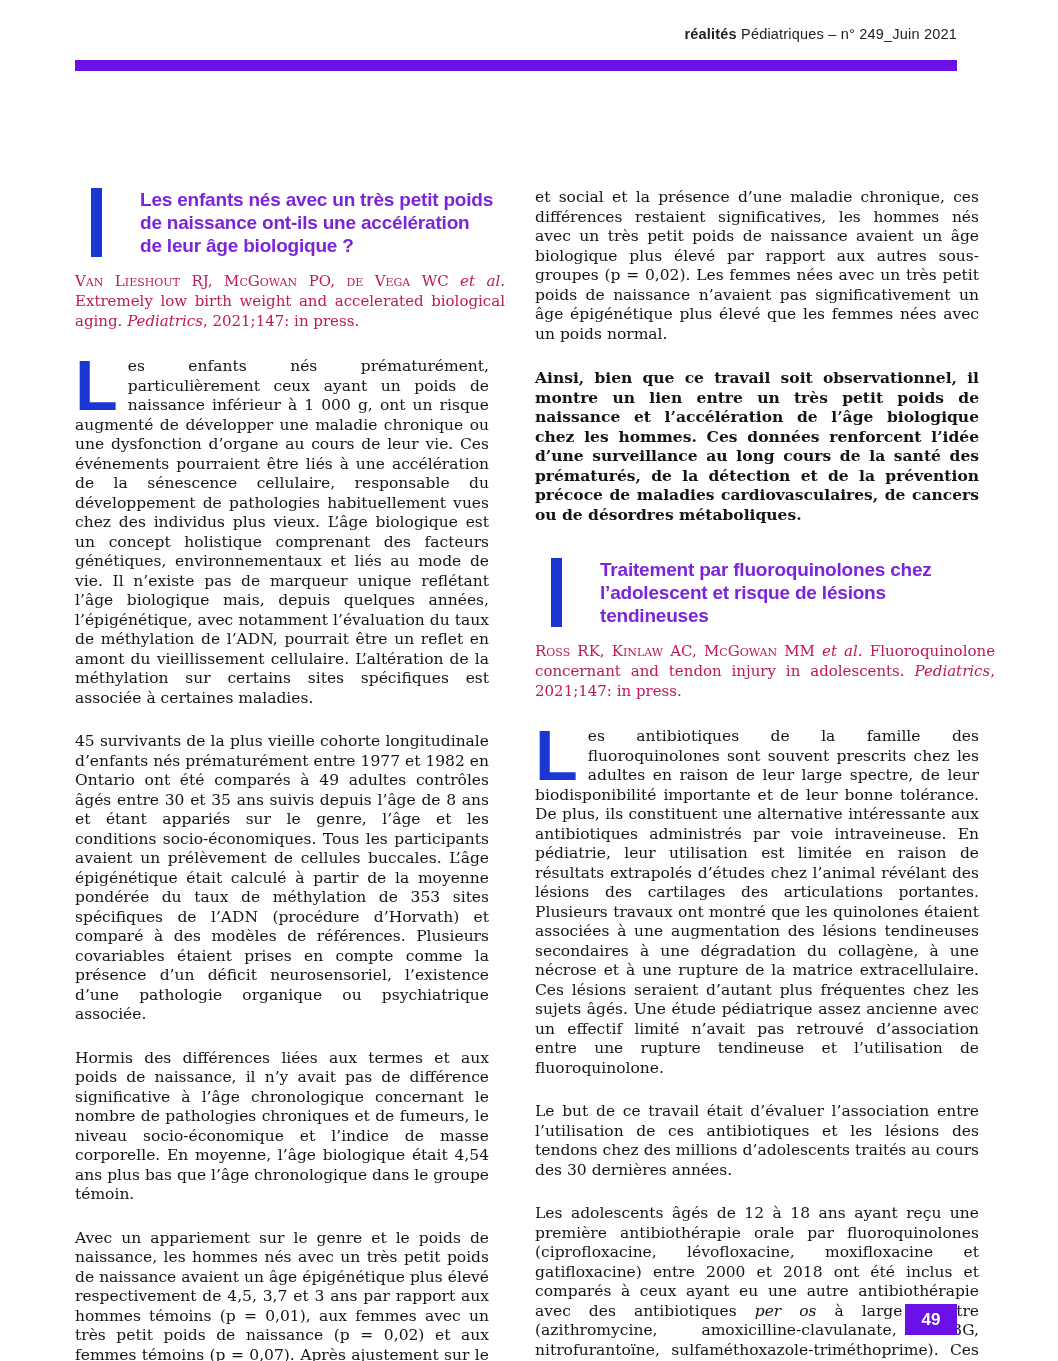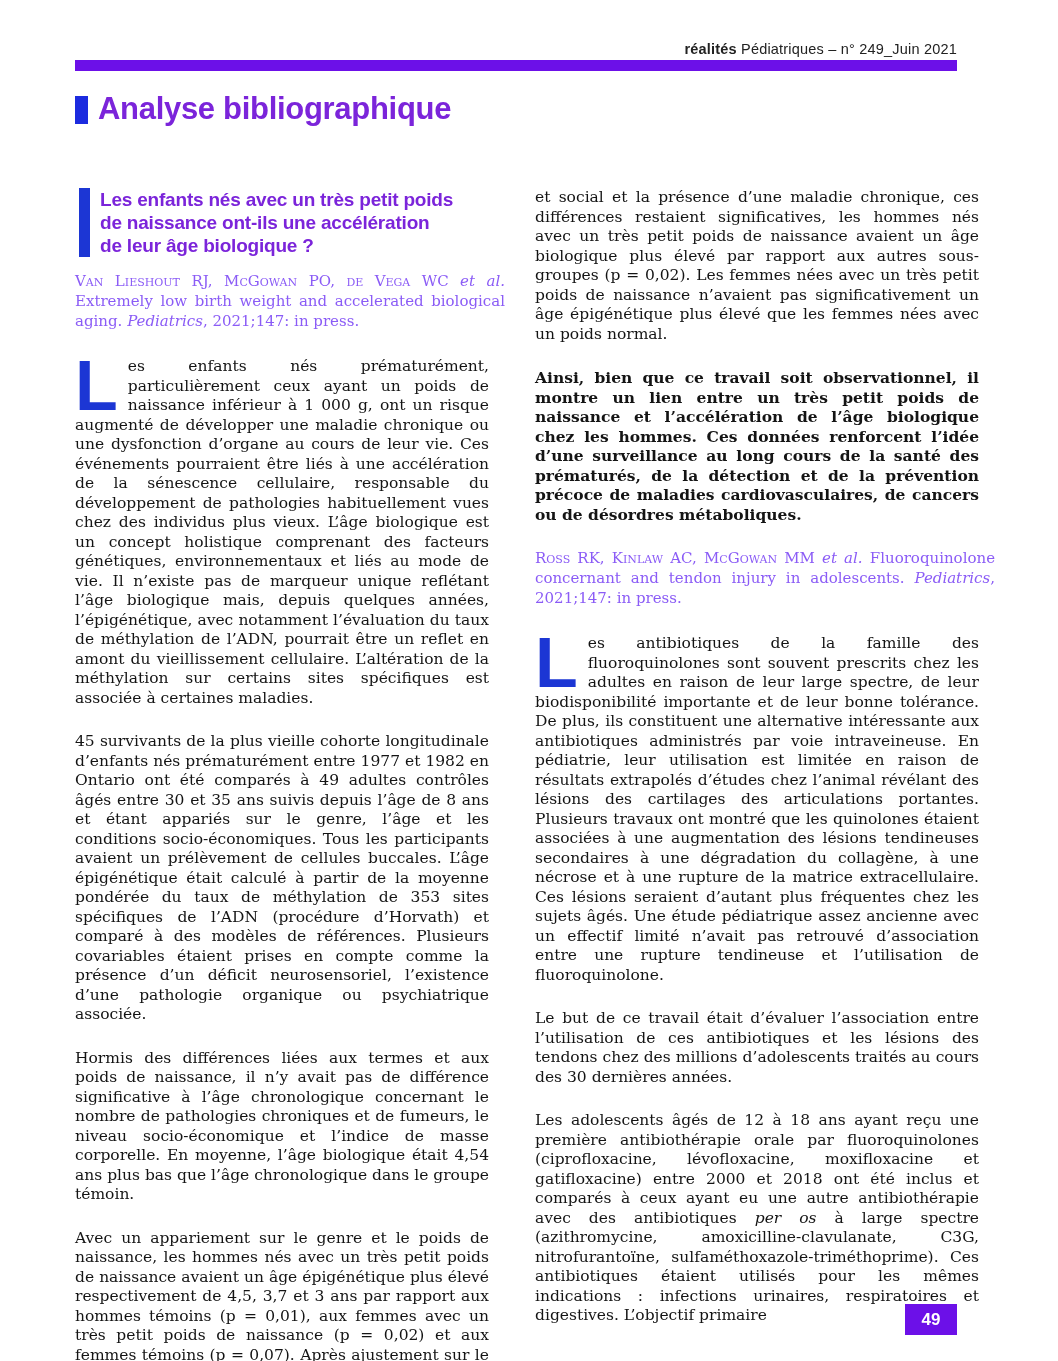--- a/index.html
+++ b/index.html
@@ -2,52 +2,52 @@
 <html lang="fr"><head>
 <meta charset="utf-8">
 <style>
   html,body{margin:0;padding:0;background:#ffffff;}
   .page{
     position:relative;width:1058px;height:1361px;background:#ffffff;
     overflow:hidden;font-family:"DejaVu Serif",serif;color:#1c1c1c;
   }
   
   .header-line{
-    position:absolute;top:41px;right:101px;
+    position:absolute;top:26px;right:101px;
     font-family:"Liberation Sans",sans-serif;font-size:14.5px;color:#222;
     letter-spacing:0.2px;
   }
   .hdr-bold{font-weight:bold;}
   .top-bar{
     position:absolute;left:75px;top:60px;width:882px;height:11px;background:#6c10e8;
   }
   
   .page-title-row{position:absolute;left:75px;top:92px;display:flex;align-items:flex-start;}
   .title-bullet{width:13px;height:28px;background:#1c2bdf;margin:4px 10px 0 0;flex:none;}
   .page-title{
     margin:0;font-family:"Liberation Sans",sans-serif;font-weight:bold;
     font-size:31px;line-height:34px;color:#7b24da;letter-spacing:-0.3px;
   }
   
   .content{position:absolute;left:75px;top:188px;width:920px;display:flex;}
   .col{text-align:justify;}
   .col-left{width:430px;margin-right:30px;flex:none;}
   .col-right{width:460px;flex:none;}
   
-  .article-heading{display:flex;margin:0 0 14px 4px;}
+  .article-heading{display:flex;margin:0 0 14px 16px;gap:28px;}
   .article-heading.second{margin-top:34px;}
   .heading-bar{width:11px;background:#1c36d4;margin-right:10px;flex:none;}
   .article-heading h2{
     margin:0;font-family:"Liberation Sans",sans-serif;font-weight:bold;
     font-size:19px;line-height:23px;color:#7b24da;letter-spacing:-0.2px;
     white-space:pre-line;text-align:left;
   }
   
   .citation{
-    margin:12px 0 26px 0;font-size:15px;line-height:20px;color:#8b5cf6;
+    margin:12px 0 26px 0;font-size:15px;line-height:20px;color:#be185d;
   }
   .seg-sc{font-variant:small-caps;}
   .seg-i{font-style:italic;}
   
   .body-para{
     margin:0 16px 24px 0;font-size:15.5px;line-height:19.5px;color:#141414;
     hyphens:auto;-webkit-hyphens:auto;
   }
   .body-para.bold{font-weight:bold;}
   .body-para.last{margin-bottom:0;}
@@ -70,44 +70,45 @@
 <body>
 
 <div class="page">
 
   <div class="header-line">
     <span class="hdr-bold">réalités</span><span> Pédiatriques – n° 249_Juin 2021</span>
   </div>
 
   <div class="top-bar"></div>
 
-  <div class="page-title-row">
-    <span class="title-bullet"></span>
-    <h1 class="page-title">Analyse bibliographique</h1>
-  </div>
 
   <div class="content">
 
     <div class="col col-left">
       <div class="article-heading">
         <span class="heading-bar"></span>
         <h2>Les enfants nés avec un très petit poids
 de naissance ont-ils une accélération
 de leur âge biologique ?</h2>
       </div>
       <p class="citation"><span class="seg-sc">Van Lieshout RJ, McGowan PO, de Vega WC </span><span class="seg-i">et al.</span><span> Extremely low birth weight and accelerated biological aging. </span><span class="seg-i">Pediatrics</span><span>, 2021;147: in press.</span></p>
       <p class="body-para"><span class="seg-dropcap">L</span><span>es enfants nés prématurément, particulièrement ceux ayant un poids de naissance inférieur à 1 000 g, ont un risque augmenté de développer une maladie chronique ou une dysfonction d’organe au cours de leur vie. Ces événements pourraient être liés à une accélération de la sénescence cellulaire, responsable du développement de pathologies habituellement vues chez des individus plus vieux. L’âge biologique est un concept holistique comprenant des facteurs génétiques, environnementaux et liés au mode de vie. Il n’existe pas de marqueur unique reflétant l’âge biologique mais, depuis quelques années, l’épigénétique, avec notamment l’évaluation du taux de méthylation de l’ADN, pourrait être un reflet en amont du vieillissement cellulaire. L’altération de la méthylation sur certains sites spécifiques est associée à certaines maladies.</span></p>
       <p class="body-para"><span>45 survivants de la plus vieille cohorte longitudinale d’enfants nés prématurément entre 1977 et 1982 en Ontario ont été comparés à 49 adultes contrôles âgés entre 30 et 35 ans suivis depuis l’âge de 8 ans et étant appariés sur le genre, l’âge et les conditions socio-économiques. Tous les participants avaient un prélèvement de cellules buccales. L’âge épigénétique était calculé à partir de la moyenne pondérée du taux de méthylation de 353 sites spécifiques de l’ADN (procédure d’Horvath) et comparé à des modèles de références. Plusieurs covariables étaient prises en compte comme la présence d’un déficit neurosensoriel, l’existence d’une pathologie organique ou psychiatrique associée.</span></p>
       <p class="body-para"><span>Hormis des différences liées aux termes et aux poids de naissance, il n’y avait pas de différence significative à l’âge chronologique concernant le nombre de pathologies chroniques et de fumeurs, le niveau socio-économique et l’indice de masse corporelle. En moyenne, l’âge biologique était 4,54 ans plus bas que l’âge chronologique dans le groupe témoin.</span></p>
       <p class="body-para last"><span>Avec un appariement sur le genre et le poids de naissance, les hommes nés avec un très petit poids de naissance avaient un âge épigénétique plus élevé respectivement de 4,5, 3,7 et 3 ans par rapport aux hommes témoins (p = 0,01), aux femmes avec un très petit poids de naissance (p = 0,02) et aux femmes témoins (p = 0,07). Après ajustement sur le niveau économique</span></p>
     </div>
 
     <div class="col col-right">
       <p class="body-para"><span>et social et la présence d’une maladie chronique, ces différences restaient significatives, les hommes nés avec un très petit poids de naissance avaient un âge biologique plus élevé par rapport aux autres sous-groupes (p = 0,02). Les femmes nées avec un très petit poids de naissance n’avaient pas significativement un âge épigénétique plus élevé que les femmes nées avec un poids normal.</span></p>
       <p class="body-para bold"><span>Ainsi, bien que ce travail soit observationnel, il montre un lien entre un très petit poids de naissance et l’accélération de l’âge biologique chez les hommes. Ces données renforcent l’idée d’une surveillance au long cours de la santé des prématurés, de la détection et de la prévention précoce de maladies cardiovasculaires, de cancers ou de désordres métaboliques.</span></p>
+      <div class="article-heading second">
+        <span class="heading-bar"></span>
+        <h2>Traitement par fluoroquinolones chez
+l’adolescent et risque de lésions tendineuses</h2>
+      </div>
       <p class="citation"><span class="seg-sc">Ross RK, Kinlaw AC, McGowan MM </span><span class="seg-i">et al.</span><span> Fluoroquinolone concernant and tendon injury in adolescents. </span><span class="seg-i">Pediatrics</span><span>, 2021;147: in press.</span></p>
       <p class="body-para"><span class="seg-dropcap">L</span><span>es antibiotiques de la famille des fluoroquinolones sont souvent prescrits chez les adultes en raison de leur large spectre, de leur biodisponibilité importante et de leur bonne tolérance. De plus, ils constituent une alternative intéressante aux antibiotiques administrés par voie intraveineuse. En pédiatrie, leur utilisation est limitée en raison de résultats extrapolés d’études chez l’animal révélant des lésions des cartilages des articulations portantes. Plusieurs travaux ont montré que les quinolones étaient associées à une augmentation des lésions tendineuses secondaires à une dégradation du collagène, à une nécrose et à une rupture de la matrice extracellulaire. Ces lésions seraient d’autant plus fréquentes chez les sujets âgés. Une étude pédiatrique assez ancienne avec un effectif limité n’avait pas retrouvé d’association entre une rupture tendineuse et l’utilisation de fluoroquinolone.</span></p>
       <p class="body-para"><span>Le but de ce travail était d’évaluer l’association entre l’utilisation de ces antibiotiques et les lésions des tendons chez des millions d’adolescents traités au cours des 30 dernières années.</span></p>
       <p class="body-para last"><span>Les adolescents âgés de 12 à 18 ans ayant reçu une première antibiothérapie orale par fluoroquinolones (ciprofloxacine, lévofloxacine, moxifloxacine et gatifloxacine) entre 2000 et 2018 ont été inclus et comparés à ceux ayant eu une autre antibiothérapie avec des antibiotiques </span><span class="seg-i">per os</span><span> à large spectre (azithromycine, amoxicilline-clavulanate, C3G, nitrofurantoïne, sulfaméthoxazole-triméthoprime). Ces antibiotiques étaient utilisés pour les mêmes indications : infections urinaires, respiratoires et digestives. L’objectif primaire</span></p>
     </div>
 
   </div>
 
   <div class="page-num-box">
     <span>49</span>

